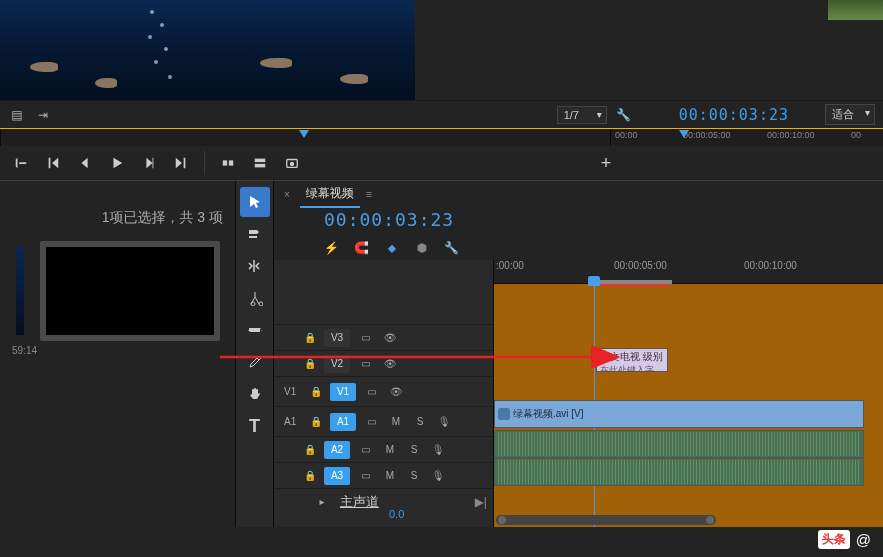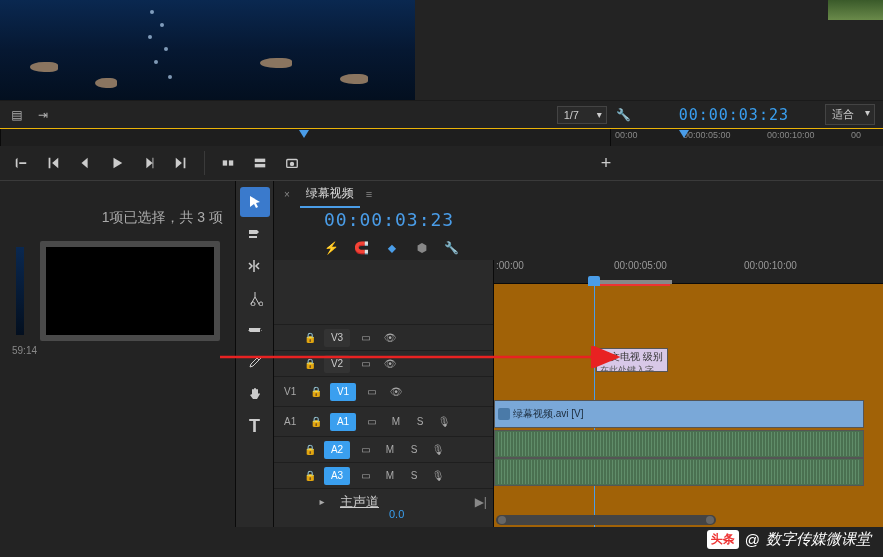--- a/index.html
+++ b/index.html
@@ -369,14 +369,13 @@
       <marker id="ah" markerWidth="12" markerHeight="10" refX="11" refY="5" orient="auto">
         <path d="M0 0L12 5L0 10z" fill="#e82222"></path>
       </marker>
     </defs>
   <line x1="0" y1="11" x2="398" y2="11" stroke="#e82222" stroke-width="2.5" marker-end="url(#ah)"></line>
 </svg>
 
 <div class="watermark">
   <span class="wm-badge">头条</span>
   <span class="wm-at">@</span>
-  <span>数字传媒微课堂</span>
 </div>
 
 </body></html>

